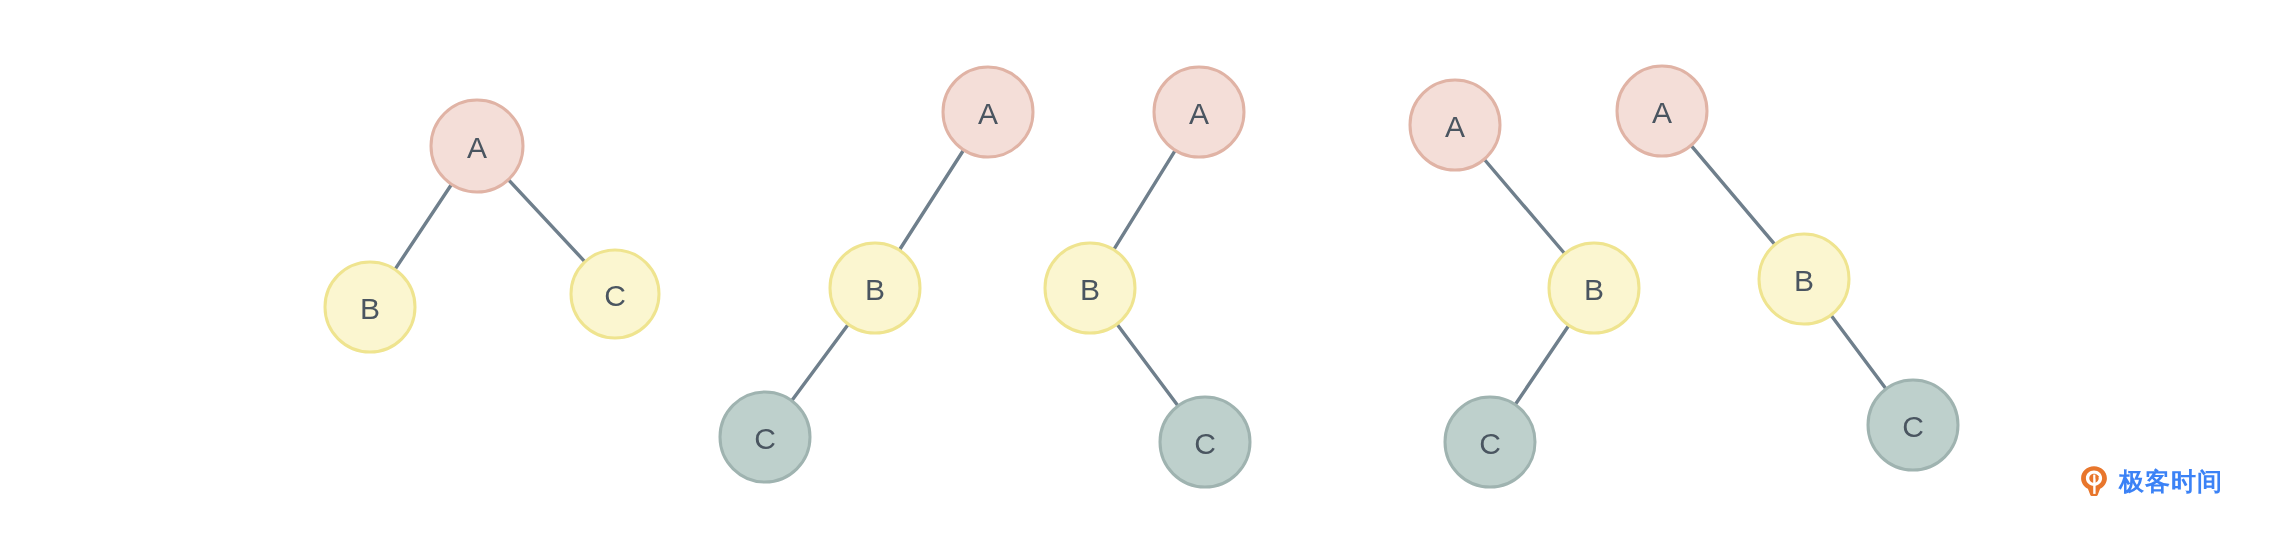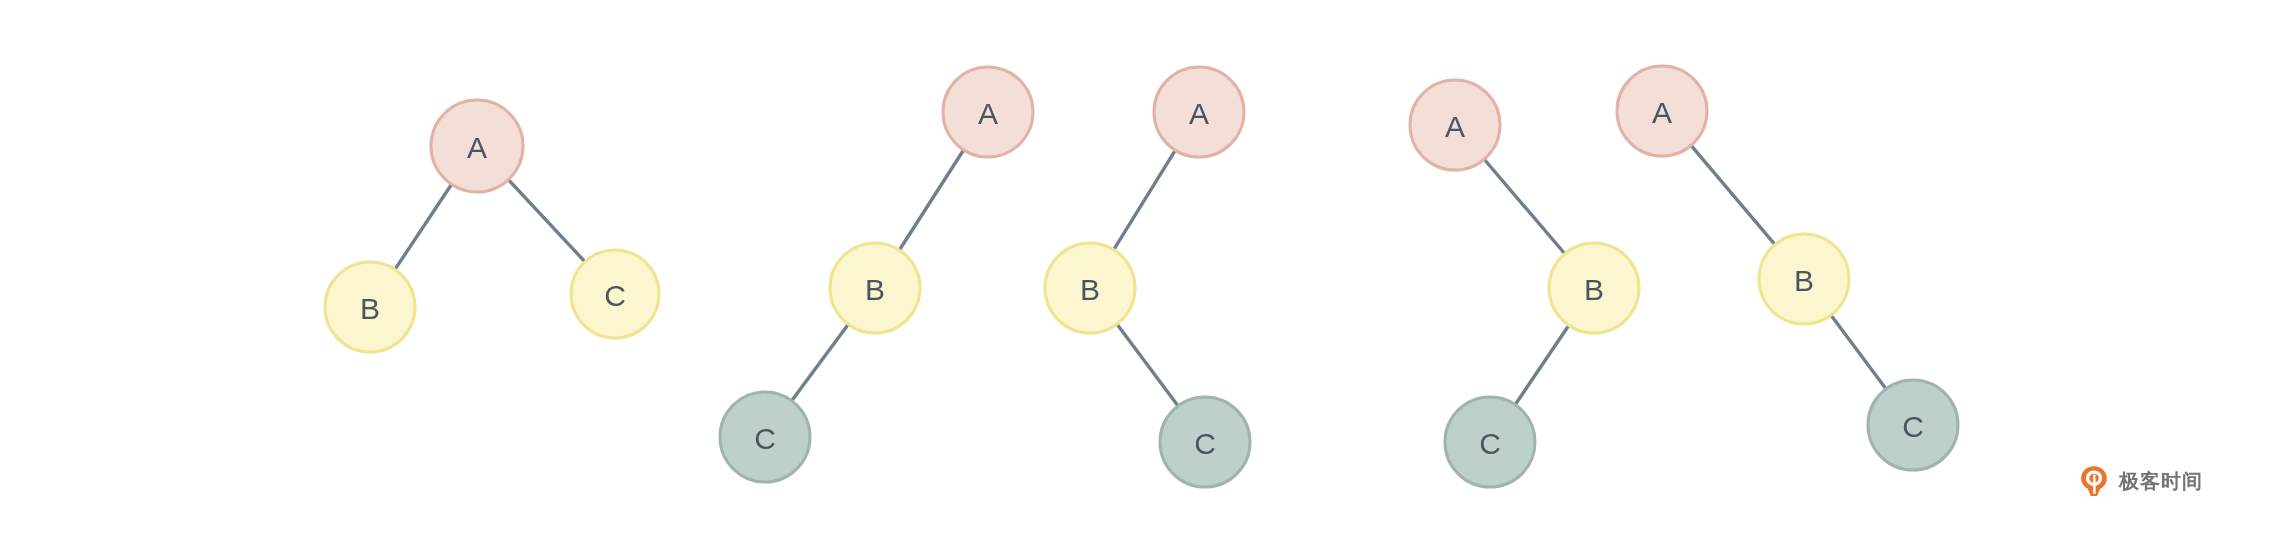--- a/index.html
+++ b/index.html
@@ -54,23 +54,23 @@
     top: 461px;
     height: 40px;
   }
   #watermark .wm-logo {
     width: 34px;
     height: 34px;
     display: block;
   }
   #watermark .wm-text {
     font-family: "DejaVu Sans", "Liberation Sans", sans-serif;
-    font-size: 20px;
+    font-size: 25px;
     font-weight: 700;
-    color: #737373;
+    color: #3b82f6;
     letter-spacing: 1px;
     line-height: 1;
     white-space: nowrap;
   }
 </style>
 </head>
 <body>
 
 <div id="canvas-root">
 

